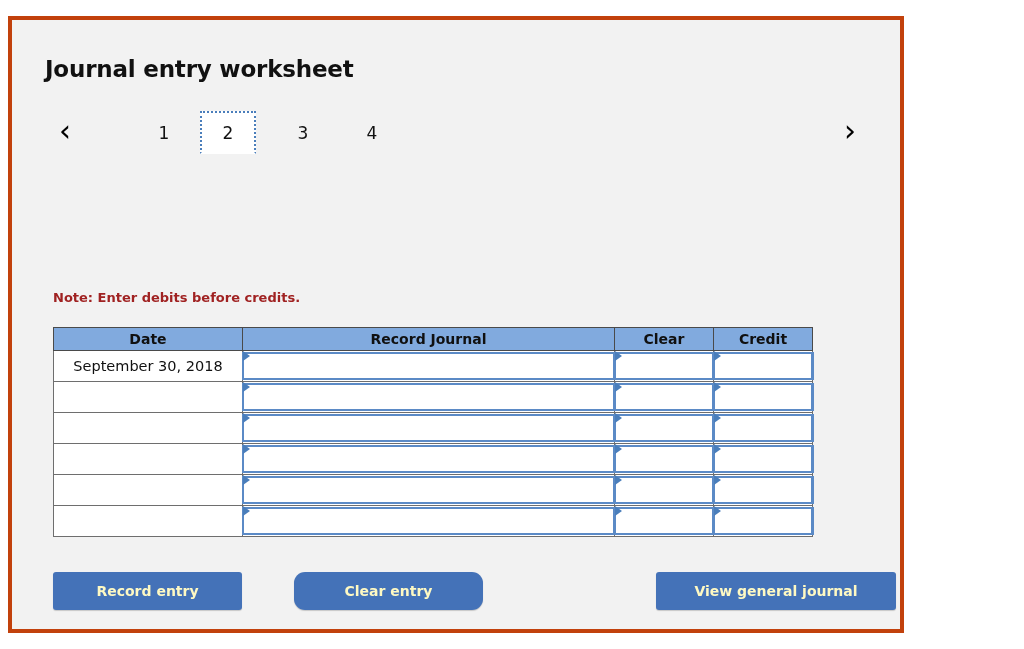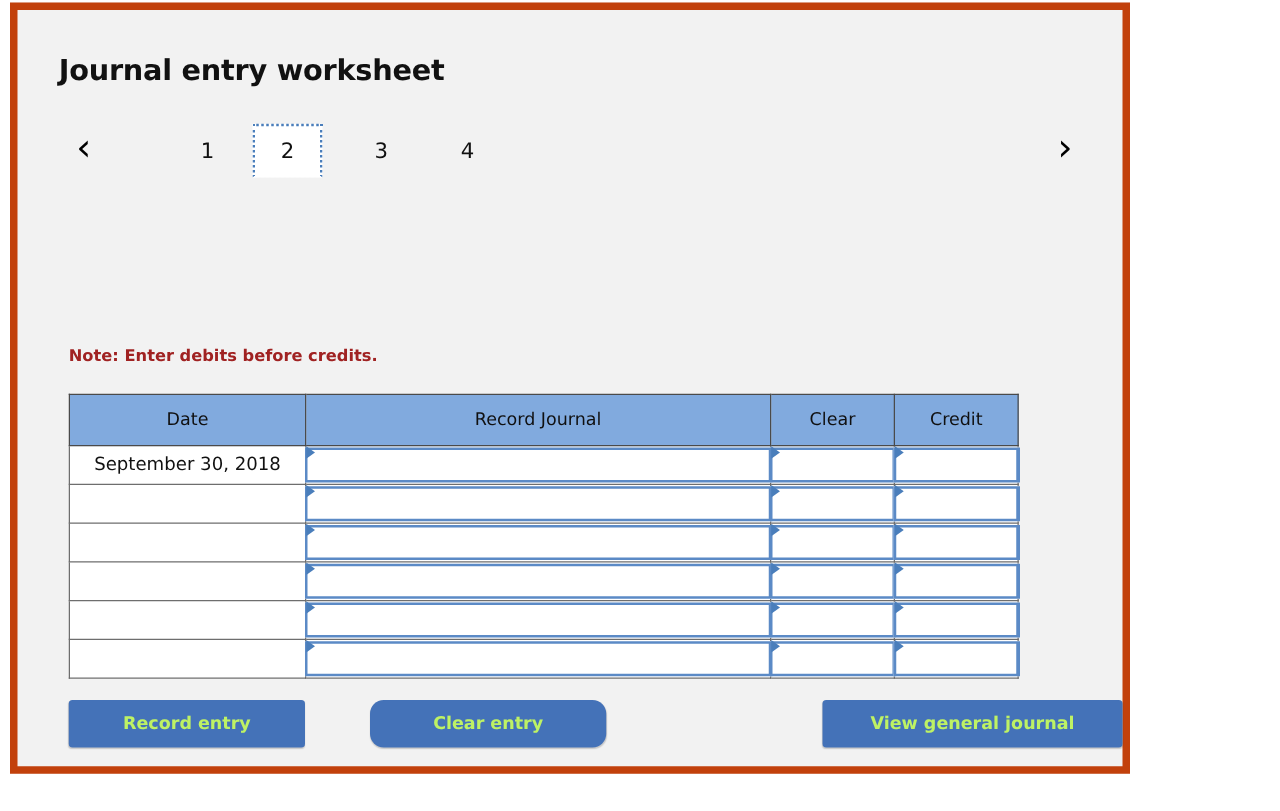--- a/index.html
+++ b/index.html
@@ -8,24 +8,24 @@
     width: 1024px; height: 649px;
     background: #ffffff;
     font-family: "DejaVu Sans", "Liberation Sans", sans-serif;
     overflow: hidden;
   }
 
   #root { position: relative; width: 1024px; height: 649px; background: #fff; }
 
   .panel {
     position: absolute;
-    left: 8px; top: 2px;
+    left: 8px; top: 16px;
     width: 896px; height: 617px;
     background: #f2f2f2;
-    border: 6px solid #c2410c;
+    border: 4px solid #c2410c;
   }
 
   .page-title {
     position: absolute;
     left: 33px; top: 36px;
     font-size: 23px;
     font-weight: bold;
     color: #111;
     letter-spacing: -0.2px;
   }
@@ -98,23 +98,23 @@
     position: absolute;
     left: 41px; top: 307px;
     width: 759px;
     border-collapse: collapse;
     table-layout: fixed;
     background: #ffffff;
   }
   .jtable th {
     background: #81aade;
     border: 1px solid #4a4a4a;
-    height: 41px;
+    height: 23px;
     font-size: 14px;
-    font-weight: normal;
+    font-weight: bold;
     color: #101010;
     text-align: center;
     padding: 0;
   }
   .jtable td {
     border: 1px solid #6e6e6e;
     height: 31px;
     padding: 0;
     vertical-align: middle;
   }
@@ -154,21 +154,21 @@
     border-bottom: 5px solid transparent;
     border-left: 7px solid #4a7ebb;
     z-index: 5;
   }
 
   
   .btn {
     position: absolute;
     height: 38px;
     background: #4472b8;
-    color: #bef264;
+    color: #fef9c3;
     font-size: 14px;
     font-weight: bold;
     border: none;
     border-radius: 3px;
     cursor: pointer;
     display: flex; align-items: center; justify-content: center;
     font-family: "DejaVu Sans", "Liberation Sans", sans-serif;
     box-shadow: 0 1px 1px rgba(0,0,0,0.18);
   }
   .btn-record { left: 41px;  top: 552px; width: 189px; }

